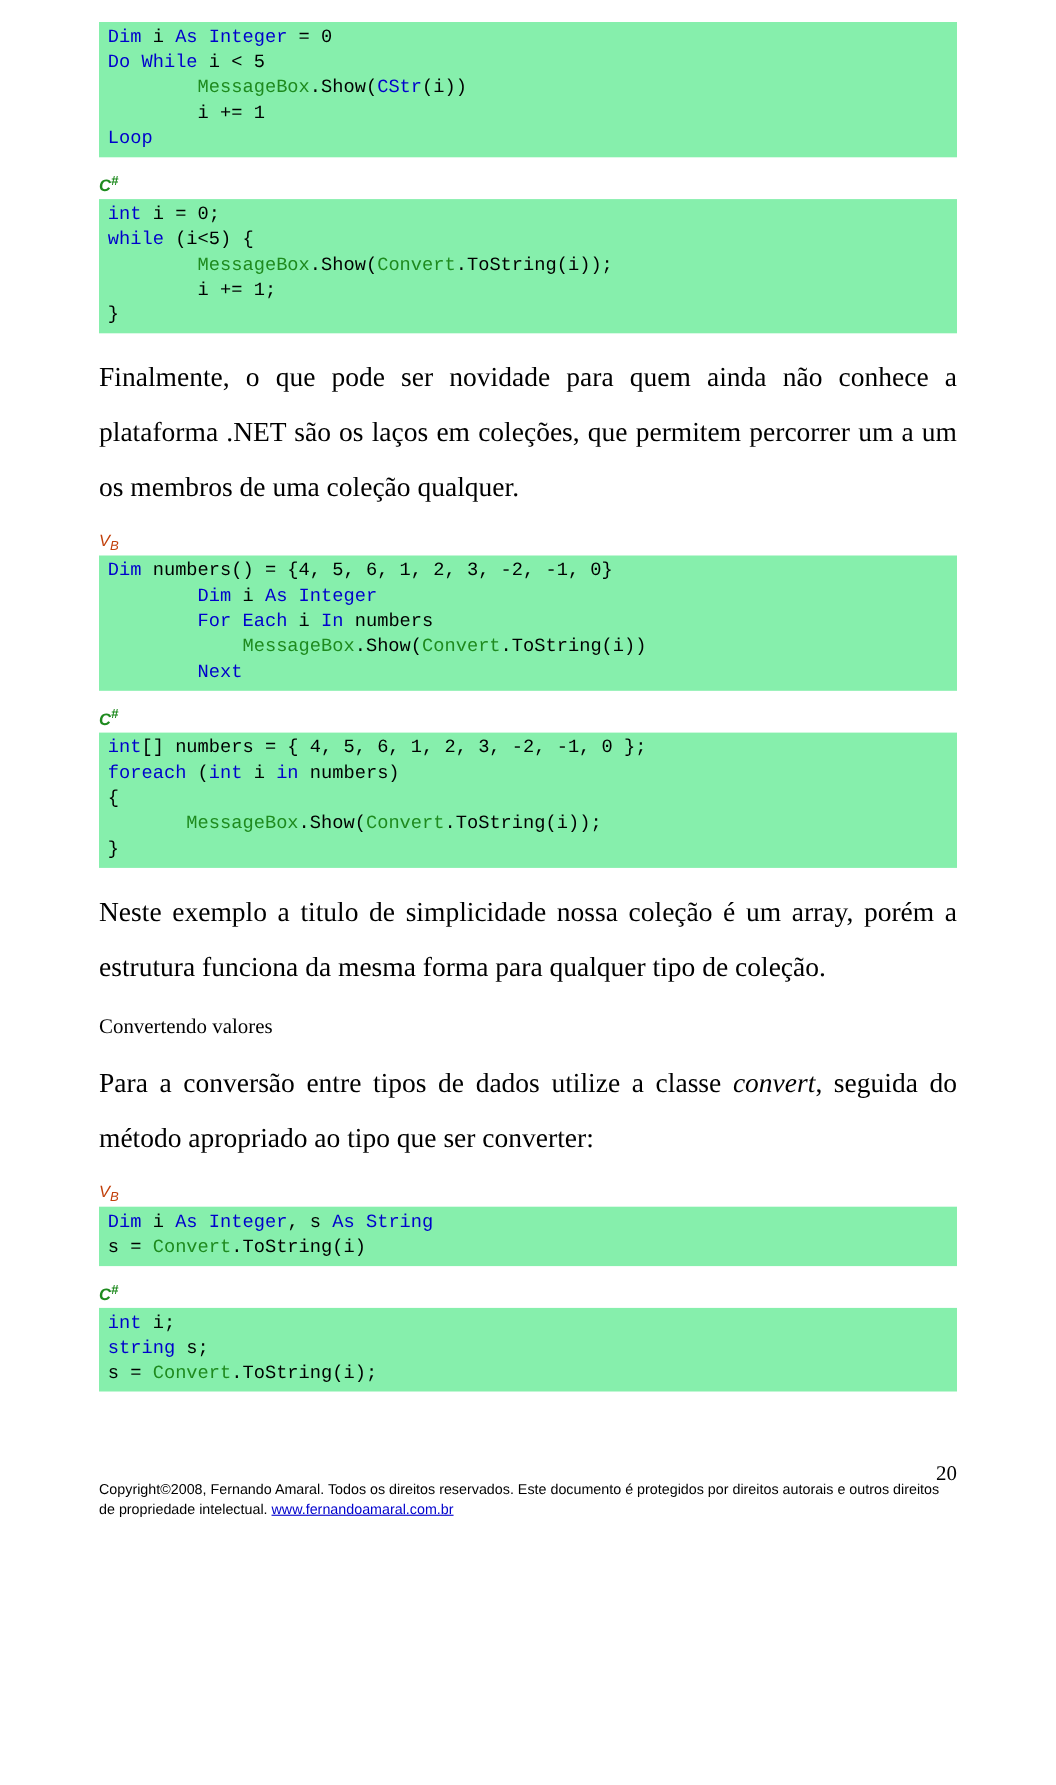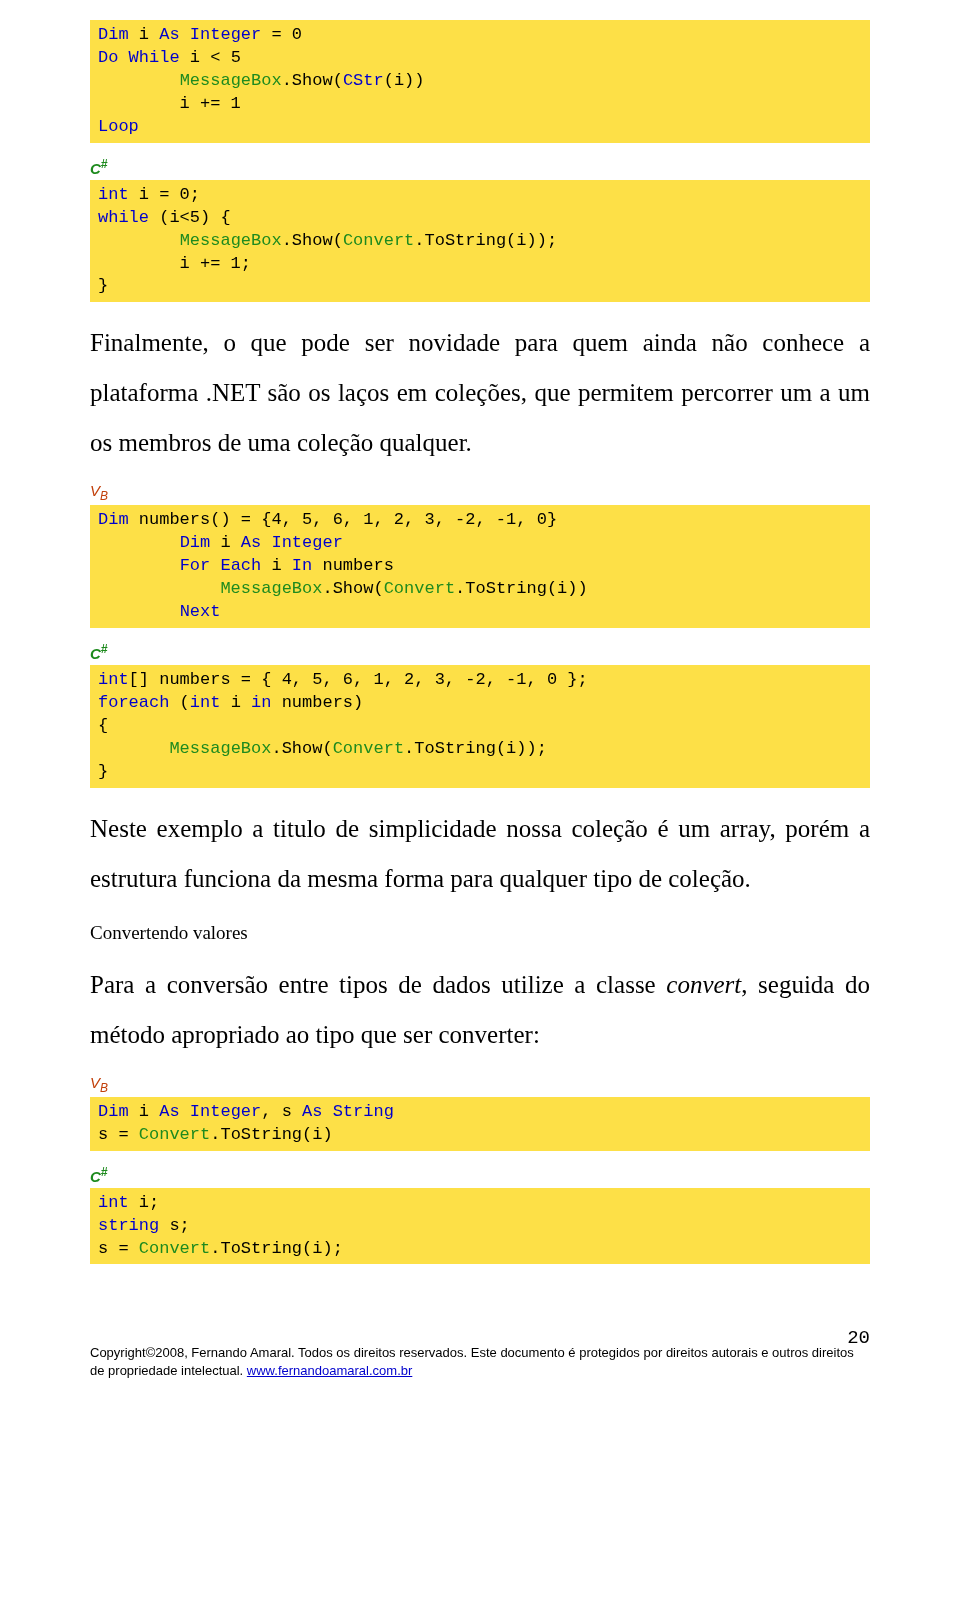--- a/index.html
+++ b/index.html
@@ -5,21 +5,21 @@
   * { box-sizing: border-box; margin: 0; padding: 0; }
   body {
     background: #ffffff;
     font-family: "Times New Roman", Times, serif;
     width: 960px;
     margin: 0 auto;
     padding: 20px 90px 30px 90px;
     color: #000;
   }
   .code-block {
-    background: #fde047;
+    background: #86efac;
     font-family: "Courier New", Courier, monospace;
     font-size: 17px;
     line-height: 1.35;
     padding: 4px 8px 4px 8px;
     margin: 0 0 14px 0;
     white-space: pre;
   }
   .code-block .kw-type { color: #1e8a1e; }
   .code-block .kw-blue { color: #0000cc; }
   .lang-icon {
@@ -40,21 +40,21 @@
     margin-top: 80px;
     font-family: Arial, Helvetica, sans-serif;
     font-size: 13px;
     line-height: 1.35;
     position: relative;
   }
   .footer .page-num {
     position: absolute;
     right: 0;
     top: -18px;
-    font-family: Liberation Mono, monospace;
+    font-family: Liberation Serif, serif;
     font-size: 19px;
   }
   .footer a { color: #0000cc; text-decoration: underline; }
   .vb-icon, .cs-icon {
     display: inline-block;
     font-family: Arial, sans-serif;
   }
   .vb-icon {
     font-style: italic;
     font-weight: normal;

